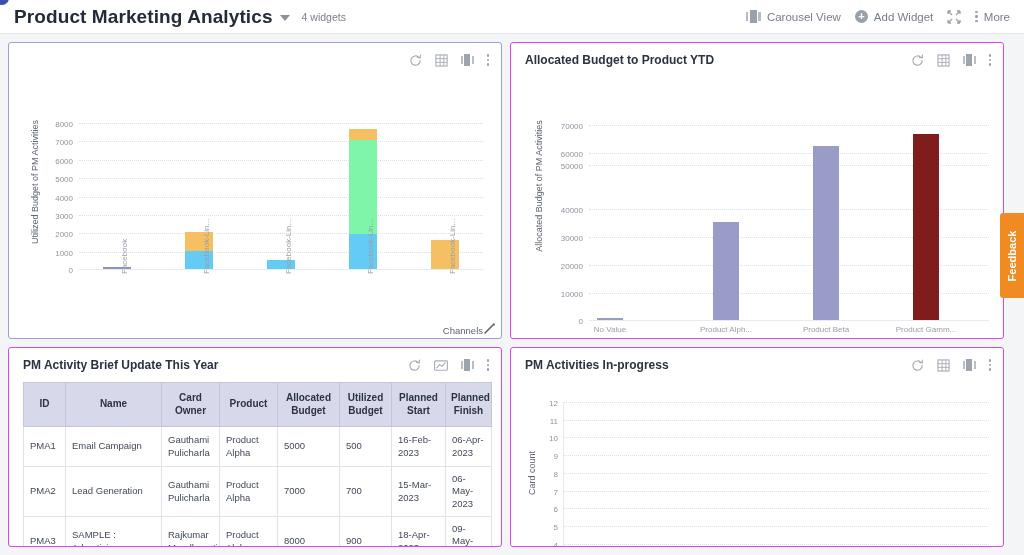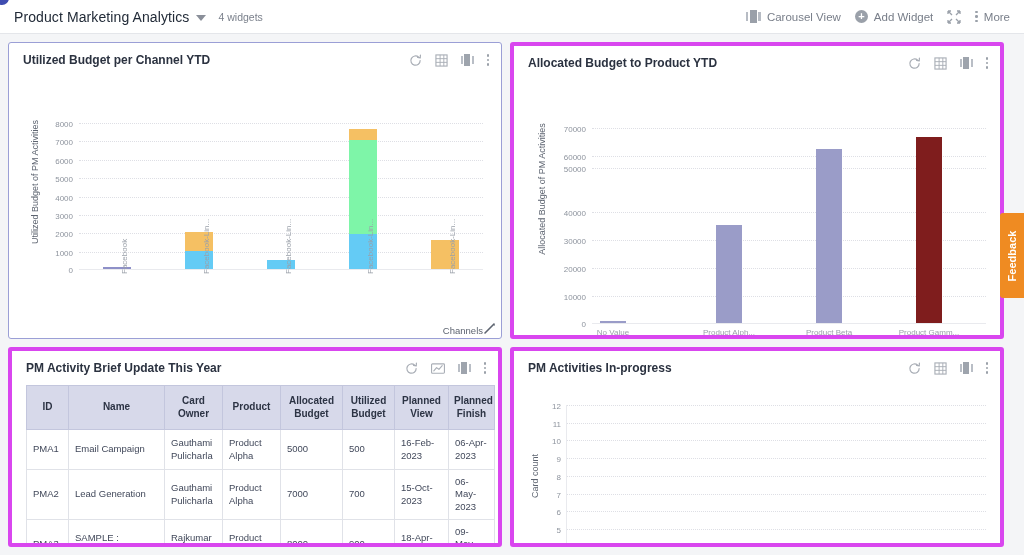--- a/index.html
+++ b/index.html
@@ -13,21 +13,21 @@
   
   .topbar {
     height: 34px; width: 1024px;
     background: #ffffff;
     display: flex; align-items: center;
     padding: 0 14px;
     border-bottom: 1px solid #e4e6ea;
     position: relative;
   }
   .dash-title {
-    font-size: 14px; font-weight: normal; color: #222b38;
+    font-size: 19px; font-weight: bold; color: #222b38;
     letter-spacing: .1px;
   }
   .caret-down {
     width: 0; height: 0; margin-left: 7px; margin-top: 2px;
     border-left: 5px solid transparent;
     border-right: 5px solid transparent;
     border-top: 6px solid #8a8f99;
   }
   .widget-count { font-size: 10.5px; color: #7b818c; margin-left: 12px; }
   .topbar-right {
@@ -61,21 +61,21 @@
     position: absolute; top: 34px; left: 0;
     width: 1024px; height: 521px;
     padding: 8px;
     display: grid;
     grid-template-columns: 494px 494px;
     grid-template-rows: 297px 1fr;
     gap: 8px 8px;
   }
   .widget {
     background: #fff;
-    border: 4px solid #d946ef;
+    border: 1px solid #d946ef;
     border-radius: 3px;
     position: relative;
     overflow: hidden;
   }
   .widget.selected { border: 1.5px solid #9b9fd6; }
   .w-head {
     height: 34px; display: flex; align-items: center;
     padding: 0 12px 0 14px;
   }
   .w-title { font-size: 12px; font-weight: bold; color: #2b3240; }
@@ -224,21 +224,20 @@
         </span>
       <span class="tb-label">More</span>
     </div>
   </div>
 </div>
 
 <div class="board">
 
   <div class="widget selected">
     <div class="w-head">
-      <div class="w-title">Utilized Budget per Channel YTD</div>
       <div class="w-actions">
         <span class="w-ico ic-refresh">
           <svg width="13" height="13" viewBox="0 0 14 14">
               <path d="M12 7a5 5 0 1 1-1.6-3.6" stroke="#a9aeb6" stroke-width="1.3" fill="none" stroke-linecap="round"></path>
               <path d="M12.3 1.2 L12.1 4.2 L9.2 3.7" stroke="#a9aeb6" stroke-width="1.3" fill="none" stroke-linecap="round" stroke-linejoin="round"></path>
             </svg>
         </span>
         <span class="w-ico ic-grid">
           <svg width="13" height="13" viewBox="0 0 14 14">
               <rect x="1" y="1" width="12" height="12" stroke="#a9aeb6" stroke-width="1.2" fill="none"></rect>
@@ -446,21 +445,21 @@
             <col style="width:46px">
         </colgroup>
         <thead>
           <tr>
             <th>ID</th>
             <th>Name</th>
             <th>Card Owner</th>
             <th>Product</th>
             <th>Allocated Budget</th>
             <th>Utilized Budget</th>
-            <th>Planned View</th>
+            <th>Planned Start</th>
             <th>Planned Finish</th>
           </tr>
         </thead>
         <tbody>
           <tr>
             <td>PMA1</td>
             <td>Email Campaign</td>
             <td>Gauthami Pulicharla</td>
             <td>Product Alpha</td>
             <td>5000</td>
@@ -468,21 +467,21 @@
             <td>16-Feb-2023</td>
             <td>06-Apr-2023</td>
           </tr>
           <tr>
             <td>PMA2</td>
             <td>Lead Generation</td>
             <td>Gauthami Pulicharla</td>
             <td>Product Alpha</td>
             <td>7000</td>
             <td>700</td>
-            <td>15-Oct-2023</td>
+            <td>15-Mar-2023</td>
             <td>06-May-2023</td>
           </tr>
           <tr>
             <td>PMA3</td>
             <td>SAMPLE : Advertising</td>
             <td>Rajkumar Mandhapati</td>
             <td>Product Alpha</td>
             <td>8000</td>
             <td>900</td>
             <td>18-Apr-2023</td>

